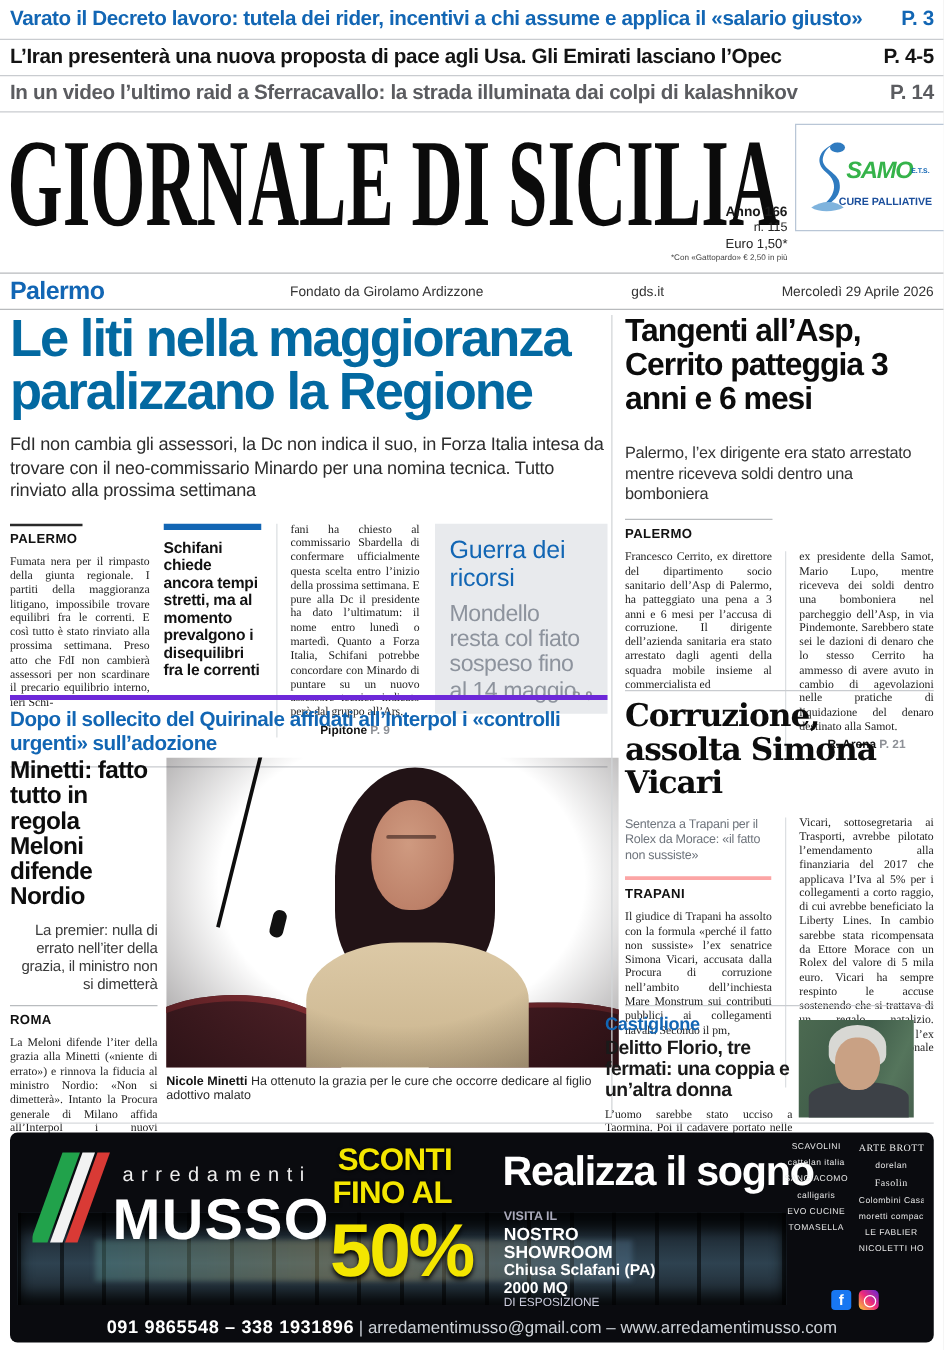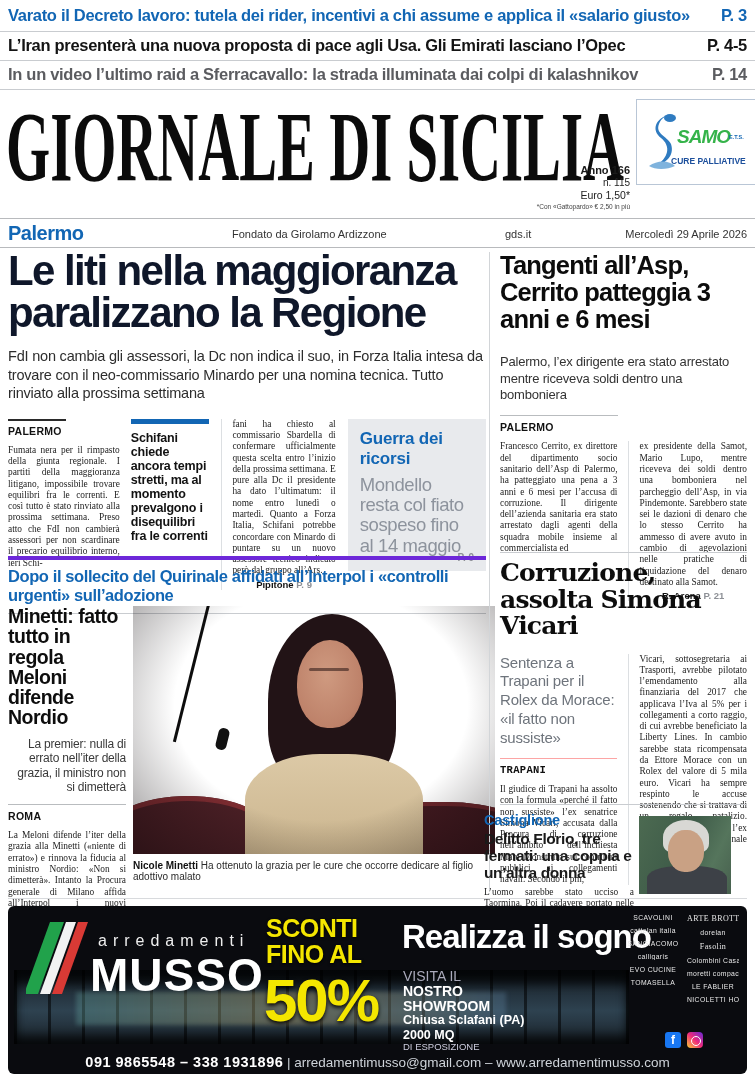--- a/index.html
+++ b/index.html
@@ -42,31 +42,31 @@
   
   .kicker-rule { width:58px; height:2px; background:#2a2a2a; margin-bottom:4px; }
   .kicker { font-size:10.5px; font-weight:bold; letter-spacing:0.3px; color:#111; margin-bottom:8px; }
   .bodytext { font-family:"Liberation Serif", serif; font-size:9.4px; line-height:1.2; text-align:justify; color:#1c1c1c; }
   .byline { margin-top:2px; text-align:center; font-size:9.5px; }
   .byline .nm { font-weight:bold; color:#111; }
   .byline .pg { font-weight:bold; color:#8d9096; }
 
   
   .lead { position:absolute; left:8px; top:250px; width:478px; }
-  .lead-headline { font-size:42px; font-weight:bold; line-height:0.99; letter-spacing:-1.6px; color:#0f172a; }
+  .lead-headline { font-size:42px; font-weight:bold; line-height:0.99; letter-spacing:-1.6px; color:#0369a1; }
   .lead-standfirst { margin-top:14px; font-size:14.5px; line-height:1.28; color:#2d2d2d; letter-spacing:-0.2px; }
   .lead-cols { display:flex; margin-top:16px; }
   .lc1 { width:118px; }
   .lc2 { width:84px; margin-left:11px; padding-left:0; }
   .lc3 { width:120px; margin-left:11px; padding-left:10px; border-left:1px solid #dcdfe2; }
   .lc4 { width:146px; margin-left:12px; }
   .pull-bar { width:78px; height:5px; background:#1266b4; margin-bottom:7px; }
   .pull-quote { font-size:12.5px; font-weight:bold; line-height:1.12; letter-spacing:-0.2px; color:#121212; }
   .graybox { background:#e8eaed; height:152px; padding:10px 12px; position:relative; }
-  .graybox .gk { color:#1266b4; font-weight:bold; font-size:17px; letter-spacing:-0.2px; }
+  .graybox .gk { color:#1266b4; font-weight:normal; font-size:20px; letter-spacing:-0.2px; }
   .graybox .gt { margin-top:6px; font-size:18.5px; line-height:1.1; color:#8d939d; letter-spacing:-0.4px; }
   .graybox .gp { position:absolute; right:12px; bottom:8px; font-size:10px; font-weight:bold; color:#8d9096; }
 
   
   .bluestrip { position:absolute; left:8px; top:556px; width:478px; border-top:4px solid #6d28d9; border-bottom:1px solid #c9ccd0; padding:7px 0 8px; font-size:16.5px; font-weight:bold; color:#1266b4; letter-spacing:-0.4px; }
 
   
   .minetti { position:absolute; left:8px; top:606px; width:118px; }
   .minetti-h { font-size:19.5px; font-weight:bold; line-height:1.04; letter-spacing:-0.5px; color:#0d0d0d; }
   .minetti-sf { margin-top:9px; font-size:12px; line-height:1.22; color:#3a3a3a; letter-spacing:-0.2px;text-align:right; }
@@ -93,22 +93,22 @@
   .asp { position:absolute; left:500px; top:252px; width:247px; }
   .asp-h { font-size:25.5px; font-weight:bold; line-height:1.05; letter-spacing:-0.8px; color:#0c0c0c; }
   .asp-sf { margin-top:22px; font-size:13px; line-height:1.26; color:#333; letter-spacing:-0.2px; }
   .twocol { display:flex; margin-top:12px; }
   .twocol .ca { width:118px; }
   .twocol .cb { width:118px; margin-left:11px; padding-left:10px; border-left:1px solid #dcdfe2; box-sizing:content-box; width:108px; }
   .asp .krule { margin-top:12px; border-top:1px solid #b9bcbf; padding-top:5px; width:118px; }
 
   .vicari { position:absolute; left:500px; top:560px; width:247px; }
   .vicari-h { font-family:"DejaVu Serif", serif; font-size:25px; font-weight:bold; line-height:1.06; letter-spacing:-0.8px; color:#0d0d0d; }
-  .vicari-sf { font-size:15px; line-height:1.26; color:#6e747c; letter-spacing:-0.2px; }
-  .vicari .krule { margin-top:10px; border-top:1px solid #fca5a5; padding-top:5px;font-family:Liberation Mono, monospace; }
+  .vicari-sf { font-size:10px; line-height:1.26; color:#6e747c; letter-spacing:-0.2px; }
+  .vicari .krule { margin-top:10px; border-top:3px solid #fca5a5; padding-top:5px; }
 
   .florio { position:absolute; left:484px; top:812px; width:247px; }
   .florio-k { color:#1266b4; font-weight:bold; font-size:14.5px; letter-spacing:-0.2px; }
   .florio-h { margin-top:2px; font-size:15.5px; font-weight:bold; line-height:1.1; letter-spacing:-0.4px; width:152px; }
   .florio-b { margin-top:6px; width:150px; }
   .florio-photo { position:absolute; right:0; top:4px; width:92px; height:78px; overflow:hidden;
     background:linear-gradient(115deg,#4c6a51,#3f5c49 45%,#55755c 75%,#47604e); }
   .fm-hair { position:absolute; left:24px; top:4px; width:46px; height:34px; background:#d8d8d4; border-radius:50% 50% 30% 30%; }
   .fm-face { position:absolute; left:29px; top:14px; width:36px; height:42px; background:#c9a184; border-radius:46%; }
   .fm-body { position:absolute; left:8px; top:50px; width:80px; height:30px; background:#3d4147; border-radius:40% 40% 0 0; }
@@ -120,25 +120,25 @@
       repeating-linear-gradient(90deg, rgba(0,0,0,.55) 0 3px, transparent 3px 34px),
       linear-gradient(180deg, #10161d 0%, #23313c 30%, #2e4250 55%, #1b242c 100%);
     box-shadow:inset 0 -8px 12px rgba(0,0,0,.8), inset 0 14px 10px rgba(0,0,0,.7);
   }
   .ad-building::after { content:""; position:absolute; left:10%; top:30%; width:70%; height:45%;
     background:linear-gradient(90deg, rgba(120,200,190,.25), rgba(230,200,120,.3), rgba(120,170,210,.22)); filter:blur(2px); }
   .ad-logo { position:absolute; left:18px; top:12px; z-index:2; }
   .ad-stripes { position:absolute; left:0; top:2px; }
   .ad-arredamenti { position:absolute; left:72px; top:14px; font-size:16px; letter-spacing:6px; color:#eee; }
   .ad-musso { position:absolute; left:64px; top:30px; font-size:46px; font-weight:bold; letter-spacing:1px; color:#fff; }
-  .ad-promo { position:absolute; left:258px; top:10px; z-index:2; color:#f4e600; font-weight:bold; line-height:1.02; font-size:25px; letter-spacing:-0.5px; text-shadow:0 1px 3px #000; }
+  .ad-promo { position:absolute; left:258px; top:10px; z-index:2; color:#f4e600; font-weight:bold; line-height:1.02; font-size:25px; letter-spacing:-0.5px; text-shadow:0 1px 3px #000;text-align:right; }
   .ad-50 { position:absolute; left:256px; top:60px; z-index:2; color:#f4e600; font-weight:bold; font-size:60px; letter-spacing:-2px; text-shadow:0 2px 4px #000; }
   .ad-slogan { position:absolute; left:394px; top:12px; z-index:2; font-size:33px; font-weight:bold; letter-spacing:-1px; }
   .ad-visit { position:absolute; left:395px; top:62px; z-index:2; line-height:1.15; }
-  .ad-visit .v1 { font-size:14px; color:#aab; }
+  .ad-visit .v1 { font-size:10px; color:#aab;font-weight:bold; }
   .ad-visit .v2 { font-size:14px; font-weight:bold; line-height:1.05; width:110px; }
   .ad-visit .v3 { font-size:12.5px; font-weight:bold; }
   .ad-visit .v4 { font-size:12.5px; font-weight:bold; }
   .ad-visit .v5 { font-size:9.5px; color:#ccd; }
   .ad-casa { position:absolute; left:512px; top:92px; z-index:2; font-size:17px; font-weight:bold; line-height:1.1; width:130px; }
   .ad-brands { position:absolute; right:8px; top:8px; z-index:2; display:flex; gap:8px; text-align:center; }
   .ad-brands .bc { display:flex; flex-direction:column; gap:6px; width:52px; }
   .ad-brands span { font-size:6.8px; color:#e8e8e8; letter-spacing:0.4px; white-space:nowrap; overflow:hidden; }
   .ad-brands .serif { font-family:"Liberation Serif", serif; font-size:8px; }
   .ad-social { position:absolute; right:44px; bottom:26px; z-index:2; display:flex; gap:6px; }

